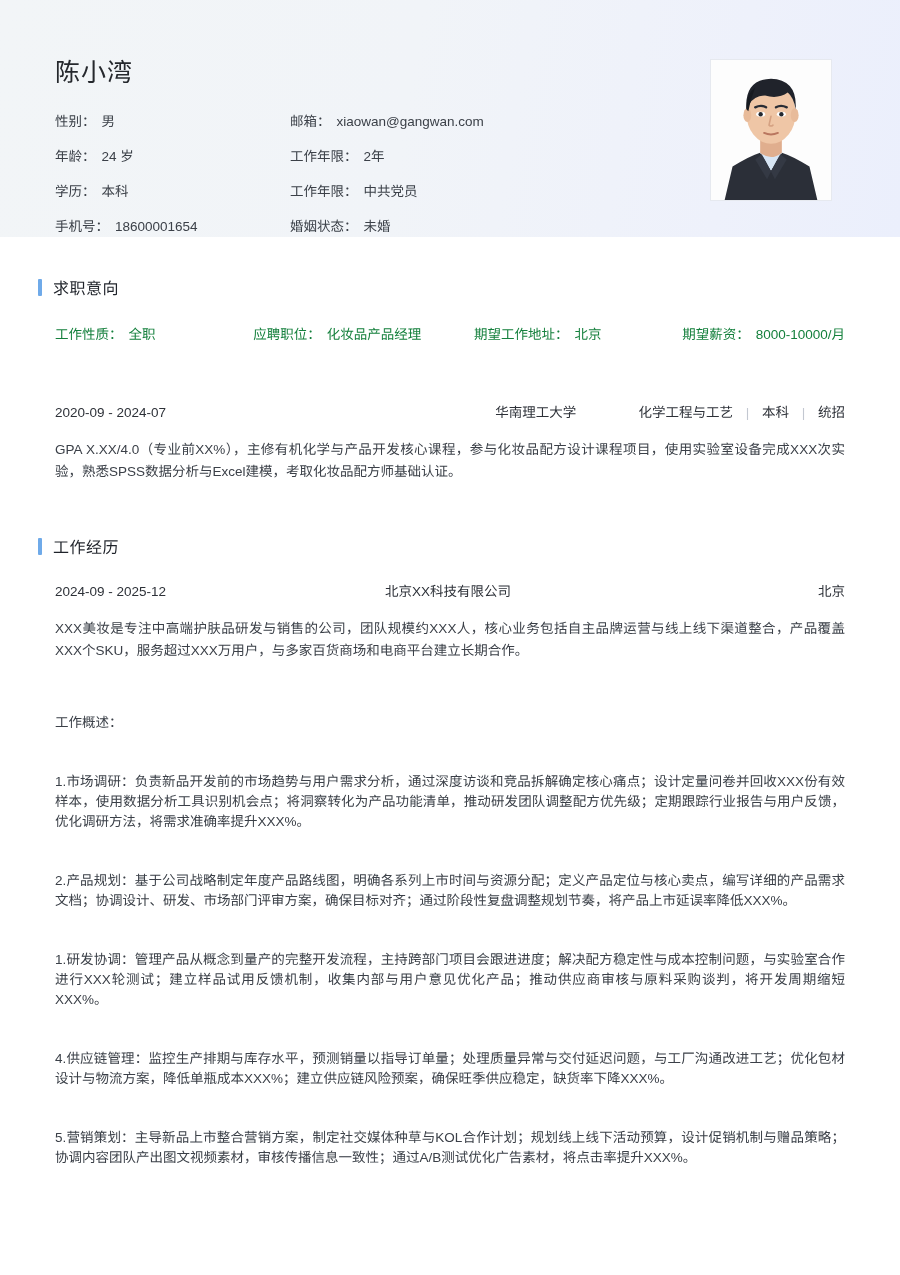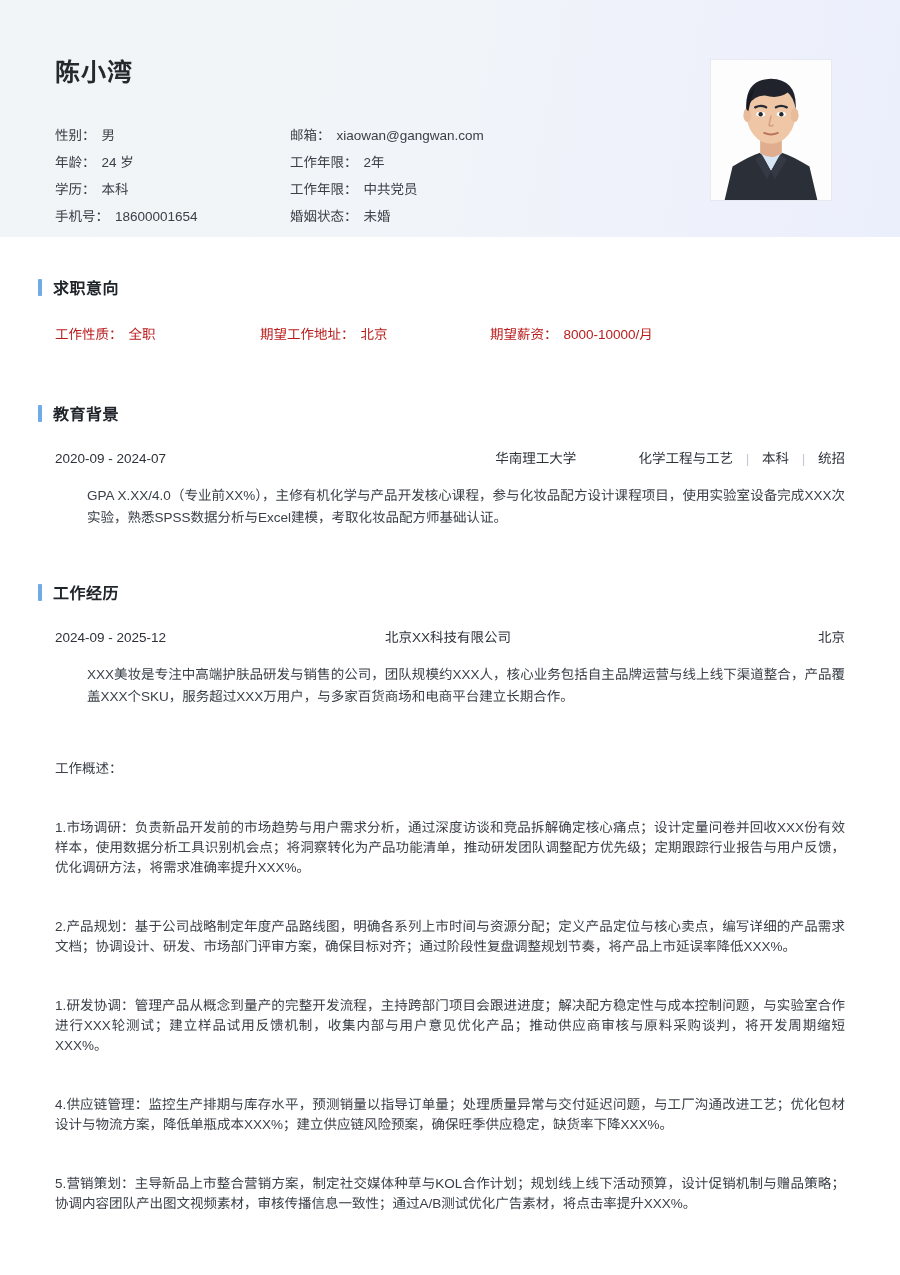--- a/index.html
+++ b/index.html
@@ -22,29 +22,29 @@
   }
   .header-inner {
     display: flex;
     align-items: flex-start;
     justify-content: space-between;
     padding: 0 68px 0 55px;
   }
   .hdr-left { flex: 1 1 auto; }
   .name {
     font-size: 25px;
-    font-weight: bold;
+    font-weight: normal;
     letter-spacing: 1px;
     color: #25282d;
-    margin-bottom: 34px;
+    margin-bottom: 20px;
   }
   .info-grid {
     display: grid;
     grid-template-columns: 235px auto;
-    row-gap: 0;
+    row-gap: 8px;
   }
   .info-cell {
     display: flex;
     align-items: baseline;
     font-size: 13.5px;
     line-height: 27px;
     color: #3b4048;
     white-space: nowrap;
   }
   .info-label { color: #3b4048; }
@@ -75,36 +75,37 @@
   .accent-bar {
     width: 4px;
     height: 17px;
     background: #6faae9;
     border-radius: 1px;
     flex: 0 0 auto;
     margin-left: -17px;
   }
   .section-title {
     font-size: 16px;
-    font-weight: bold;
+    font-weight: normal;
     color: #1f232a;
     letter-spacing: .5px;
   }
 
   .sec-jobintent { margin-top: 38px; }
   .sec-education { margin-top: 52px; }
   .sec-work      { margin-top: 52px; }
 
   
   .intent-row {
     display: flex;
     font-size: 13.5px;
     line-height: 28px;
-    color: #b91c1c;
+    color: #15803d;
     margin-bottom: 10px;
+    gap: 12px;
   }
   .intent-item { white-space: nowrap; }
   .intent-item .v { margin-left: 6px; }
   .intent-item:nth-child(1) { width: 205px; }
   .intent-item:nth-child(2) { width: 230px; }
   .intent-item:nth-child(3) { width: 216px; }
   .intent-item:nth-child(4) { width: auto; }
 
   
   .entry-head {
@@ -123,21 +124,20 @@
   .edu-org { margin-left: 48px; text-align: center; }
 
   .tag-sep { color: #c3c8d1; margin: 0 9px; }
 
   .para {
     font-size: 13.5px;
     line-height: 21.5px;
     color: #3b4048;
     margin-bottom: 12px;
     text-align: justify;
-    margin-left: 32px;
   }
   .meta-line {
     font-size: 13.5px;
     line-height: 22px;
     color: #3b4048;
     margin-bottom: 16px;
   }
   .block {
     font-size: 13.5px;
     line-height: 19.8px;
@@ -237,34 +237,33 @@
     <div class="section-title-row">
       <span class="accent-bar"></span>
       <span class="section-title">求职意向</span>
     </div>
 
     <div class="intent-row">
       <div class="intent-item">
         <span>工作性质：</span><span class="v">全职</span>
       </div>
       <div class="intent-item">
+        <span>应聘职位：</span><span class="v">化妆品产品经理</span>
+      </div>
+      <div class="intent-item">
         <span>期望工作地址：</span><span class="v">北京</span>
       </div>
       <div class="intent-item">
         <span>期望薪资：</span><span class="v">8000-10000/月</span>
       </div>
     </div>
 
   </div>
 
   <div class="section sec-education">
-    <div class="section-title-row">
-      <span class="accent-bar"></span>
-      <span class="section-title">教育背景</span>
-    </div>
 
     <div>
       <div class="entry-head">
         <span class="entry-date">2020-09 - 2024-07</span>
         <span class="entry-org edu-org">华南理工大学</span>
         <span class="entry-right">
           <span>化学工程与工艺</span>
           <span class="tag-sep">|</span>
           <span>本科</span>
           <span class="tag-sep">|</span>

